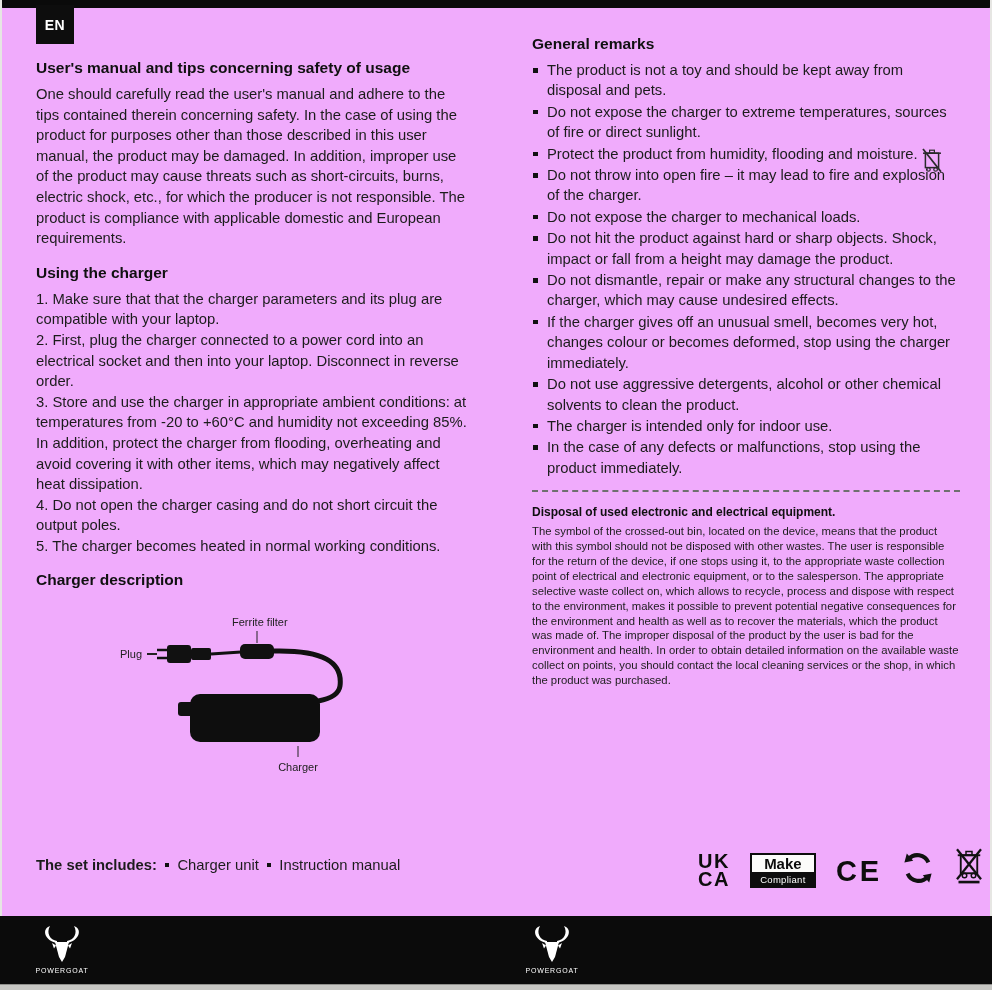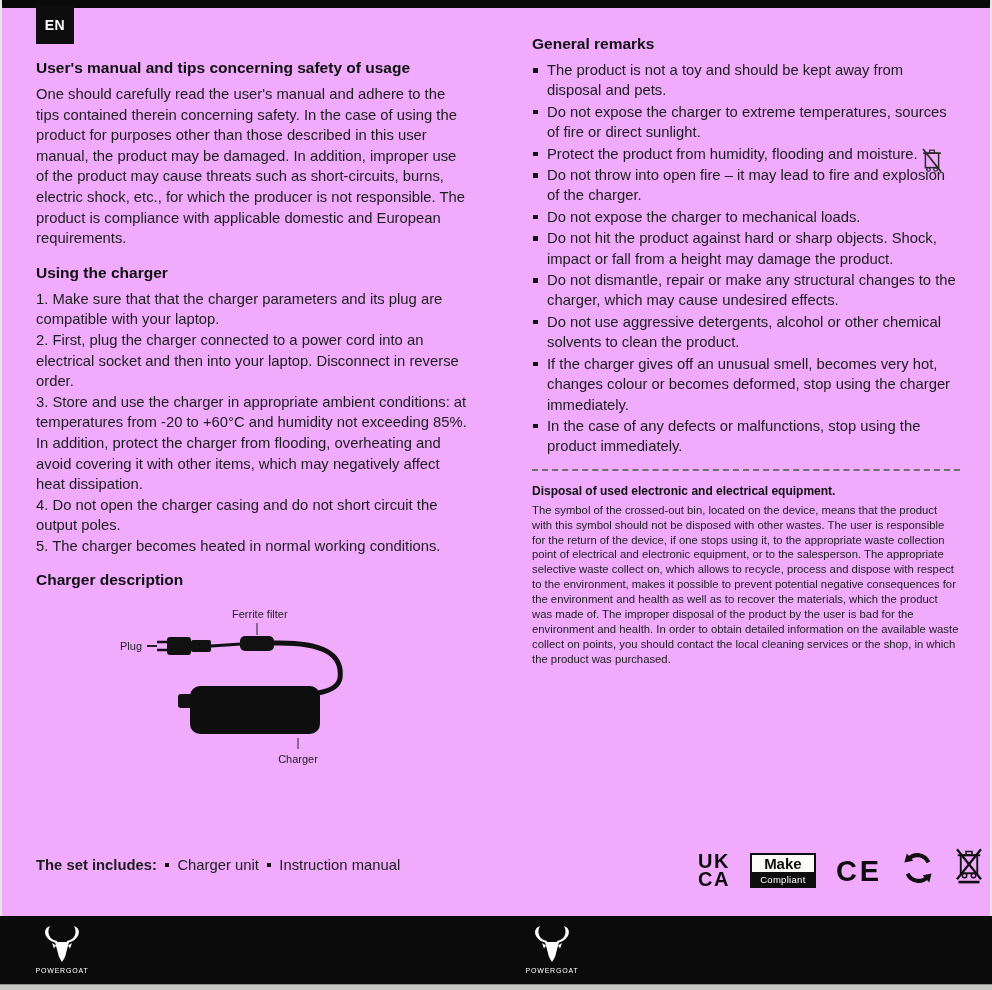--- a/index.html
+++ b/index.html
@@ -18,21 +18,21 @@
   h2.sec{font-size:15.5px;font-weight:700;color:#101010;margin:14px 0 6px;line-height:20px;}
   h2.sec.first{margin-top:0;}
   p.body,.numlist p{font-size:14.8px;line-height:20.6px;margin:0;}
   .numlist{margin-top:2px;}
   ul.bullets{list-style:none;margin:6px 0 0;padding:0;font-size:14.8px;line-height:20.4px;}
   ul.bullets li{position:relative;padding-left:15px;margin:1px 0;}
   ul.bullets li::before{content:"";position:absolute;left:1px;top:8px;width:4.5px;height:4.5px;background:#111;}
   .dashes{margin-top:12px;border-top:2px dashed #6f6f6f;height:0;width:100%;}
   .disposal-title{font-size:12px;font-weight:700;margin-top:13px;color:#101010;}
   .disposal-body{font-size:11.3px;line-height:14.9px;margin:5px 0 0;}
-  .diagram{margin-top:12px;}
+  .diagram{margin-top:20px;}
   .diagram svg text{font-family:"Liberation Sans","DejaVu Sans",sans-serif;fill:#222;}
   .set-line{position:absolute;left:36px;top:857px;font-size:14.8px;display:flex;align-items:center;gap:8px;}
   .set-line .lbl{font-weight:700;}
   .sq{width:4.5px;height:4.5px;background:#111;display:inline-block;flex:0 0 auto;}
   .mini-bin{position:absolute;left:920px;top:146px;}
   .marks{position:absolute;top:846px;left:698px;display:flex;align-items:flex-end;gap:20px;}
   .ukca{display:flex;flex-direction:column;font-weight:700;font-size:20px;line-height:18px;letter-spacing:1.5px;color:#0d0d0d;}
   .rohs{border:2.5px solid #0d0d0d;text-align:center;width:62px;background:#fcfcfa;}
   .rohs-top{display:block;font-weight:700;font-size:15px;padding:0 2px;color:#0d0d0d;}
   .rohs-bot{display:block;background:#0d0d0d;color:#fff;font-size:9.5px;padding:1.5px 2px;letter-spacing:.3px;}
@@ -98,22 +98,23 @@
   <div class="col right-col">
     <h2 class="sec first">General remarks</h2>
     <ul class="bullets">
       <li>The product is not a toy and should be kept away from disposal and pets.</li>
       <li>Do not expose the charger to extreme temperatures, sources of fire or direct sunlight.</li>
       <li>Protect the product from humidity, flooding and moisture.</li>
       <li>Do not throw into open fire – it may lead to fire and explosion of the charger.</li>
       <li>Do not expose the charger to mechanical loads.</li>
       <li>Do not hit the product against hard or sharp objects. Shock, impact or fall from a height may damage the product.</li>
       <li>Do not dismantle, repair or make any structural changes to the charger, which may cause undesired effects.</li>
+      <li>If the charger gives off an unusual smell, becomes very hot, changes colour or becomes deformed, stop using the charger immediately.</li>
       <li>Do not use aggressive detergents, alcohol or other chemical solvents to clean the product.</li>
-      <li>If the charger gives off an unusual smell, becomes very hot, changes colour or becomes deformed, stop using the charger immediately.</li>
+      <li>The charger is intended only for indoor use.</li>
       <li>In the case of any defects or malfunctions, stop using the product immediately.</li>
     </ul>
 
     <div class="dashes"></div>
 
     <div class="disposal-title">Disposal of used electronic and electrical equipment.</div>
     <p class="disposal-body">The symbol of the crossed-out bin, located on the device, means that the product with this symbol should not be disposed with other wastes. The user is responsible for the return of the device, if one stops using it, to the appropriate waste collection point of electrical and electronic equipment, or to the salesperson. The appropriate selective waste collect on, which allows to recycle, process and dispose with respect to the environment, makes it possible to prevent potential negative consequences for the environment and health as well as to recover the materials, which the product was made of. The improper disposal of the product by the user is bad for the environment and health. In order to obtain detailed information on the available waste collect on points, you should contact the local cleaning services or the shop, in which the product was purchased.</p>
   </div>
 
   <div class="mini-bin">

